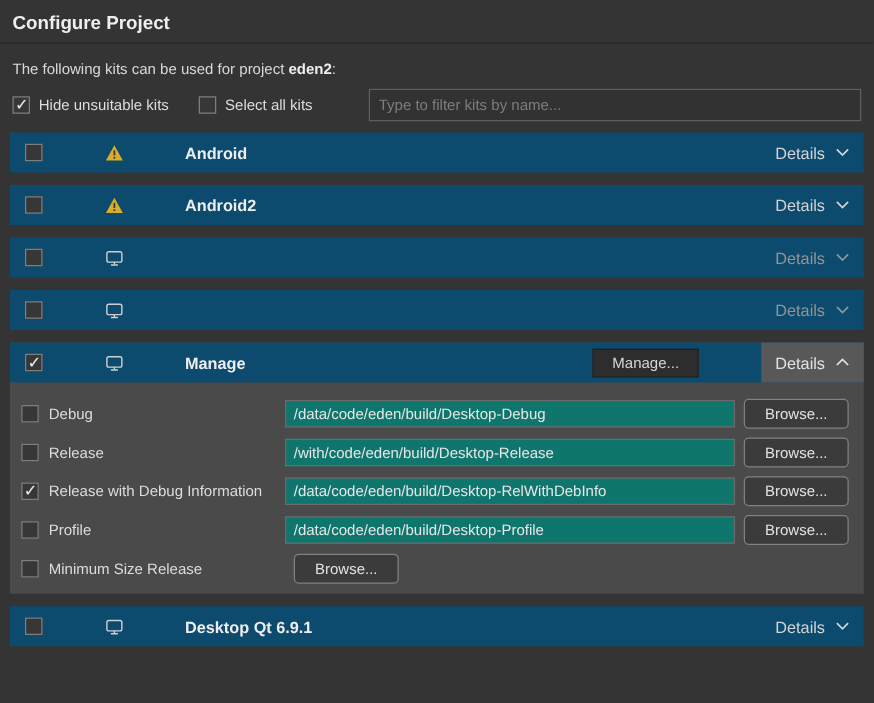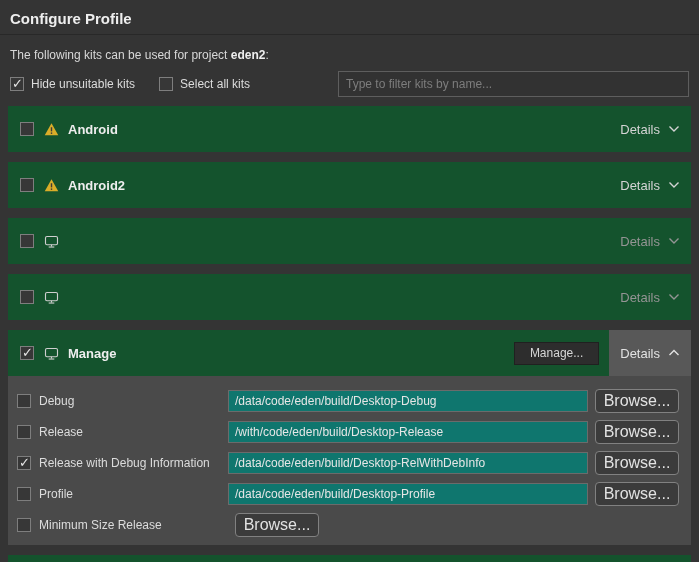--- a/index.html
+++ b/index.html
@@ -43,39 +43,40 @@
     font-size: 13px;
     line-height: 1;
     position: absolute;
     top: -1px; left: 1px;
   }
   .cb-label { margin-left: 7px; color: #dcdcdc; }
   .gap24 { width: 24px; flex: none; }
 
   .filter-input {
     margin-left: auto;
-    width: 351px;
+    width: 394px;
     height: 26px;
     background: #323232;
     border: 1px solid #5e5e5e;
     color: #e4e4e4;
     font-family: inherit;
     font-size: 12px;
     padding: 0 7px;
     outline: none;
   }
   .filter-input::placeholder { color: #7d7d7d; }
 
   .kit-row {
     margin: 0 8px 10px 8px;
-    height: 46px;
-    background: #14532d;
+    height: 32px;
+    background: #0c4a6e;
     display: flex;
     align-items: center;
     padding-left: 12px;
+    gap: 40px;
   }
   .kit-group { margin: 0 8px 10px 8px; background: #4a4a4a; }
   .kit-group .kit-row { margin: 0; }
 
   .kit-icon { margin-left: 10px; display: inline-flex; flex: none; }
   .kit-name { margin-left: 9px; font-weight: bold; font-size: 13px; color: #eeeeee; }
 
   .details-btn {
     margin-left: auto;
     height: 100%;
@@ -131,31 +132,31 @@
   }
   .browse-btn {
     flex: none;
     width: 84px;
     height: 24px;
     margin-left: 7px;
     background: #3b3b3b;
     border: 1px solid #818181;
     border-radius: 4px;
     color: #e2e2e2;
-    font-size: 16px;
+    font-size: 12px;
     display: flex;
     align-items: center;
     justify-content: center;
   }
   svg { display: block; }
 </style>
 </head>
 <body>
 
-<div class="page-title">Configure Profile</div>
+<div class="page-title">Configure Project</div>
 <div class="title-divider"></div>
 
 <div class="subtitle"><span>The following kits can be used for project </span><b>eden2</b><span>:</span></div>
 
 <div class="filter-row">
   <span class="cb checked"></span>
   <span class="cb-label">Hide unsuitable kits</span>
   <span class="gap24"></span>
   <span class="cb"></span>
   <span class="cb-label">Select all kits</span>

